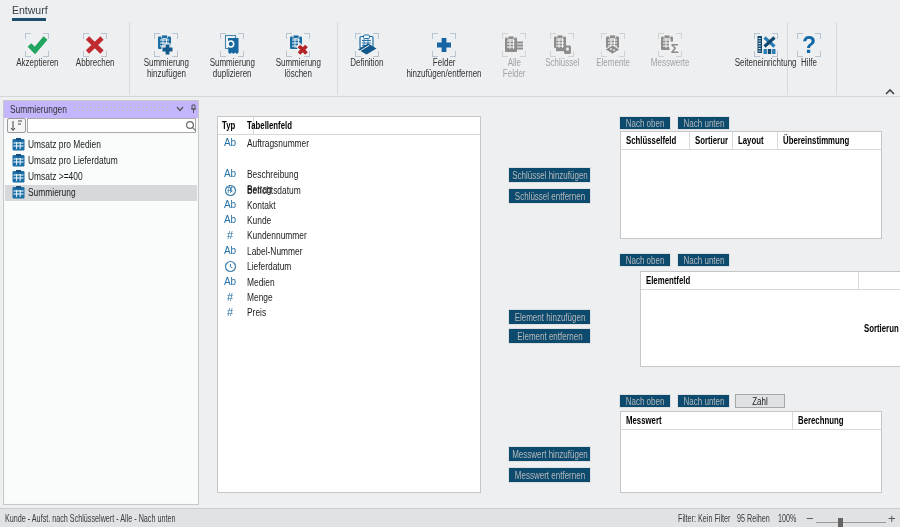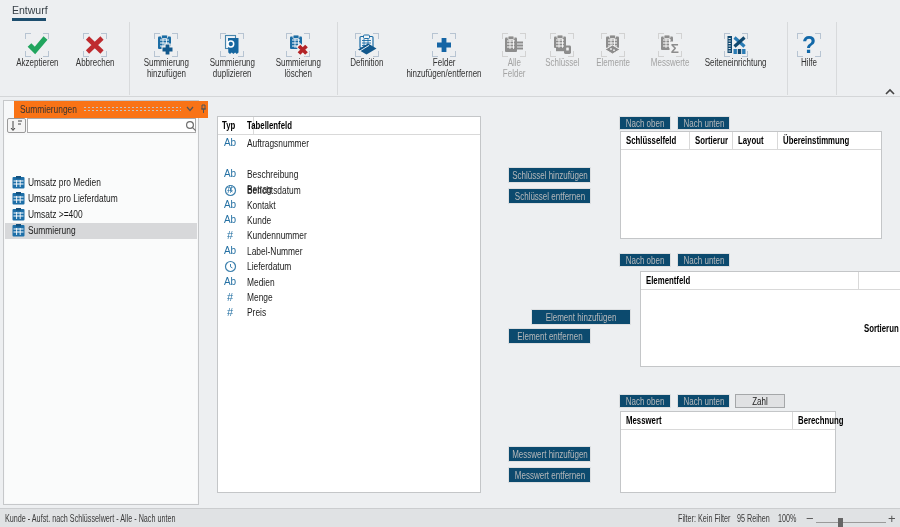--- a/index.html
+++ b/index.html
@@ -31,29 +31,29 @@
  linear-gradient(#d2d2d2,#d2d2d2) left top/1px 6px no-repeat,
  linear-gradient(#d2d2d2,#d2d2d2) right top/6px 1px no-repeat,
  linear-gradient(#d2d2d2,#d2d2d2) right top/1px 6px no-repeat,
  linear-gradient(#d2d2d2,#d2d2d2) left bottom/6px 1px no-repeat,
  linear-gradient(#d2d2d2,#d2d2d2) left bottom/1px 6px no-repeat,
  linear-gradient(#d2d2d2,#d2d2d2) right bottom/6px 1px no-repeat,
  linear-gradient(#d2d2d2,#d2d2d2) right bottom/1px 6px no-repeat;}
 .ic svg{position:absolute;left:0;top:0;}
 #chev{position:absolute;left:884px;top:87px;width:12px;height:8px;}
 #lpanel{position:absolute;left:3px;top:100px;width:196px;height:405px;background:#f7f8f9;border:1px solid #c6c8ca;box-sizing:border-box;}
-#lphead{position:absolute;left:10px;top:0;width:100%;height:17px;background:#f97316;}
+#lphead{position:absolute;left:0;top:0;width:100%;height:17px;background:#c4b5fd;}
 #lphead .t{position:absolute;left:6px;top:3px;color:#333;}
 #lpdots{position:absolute;left:69px;top:5px;width:98px;height:6px;
  background:radial-gradient(circle,#c3c3c3 0.9px,transparent 1.1px) 0 0/4px 3px;}
 #lpsearch{position:absolute;left:0;top:17px;width:100%;height:16px;}
 #sortbtn{position:absolute;left:3px;top:0;width:19px;height:15px;background:#f5f5f5;border:1px solid #9a9a9a;border-radius:2px;box-sizing:border-box;}
 #sinput{position:absolute;left:23px;top:0;width:169px;height:15px;background:#fff;border:1px solid #ababab;box-sizing:border-box;}
 #llist{position:absolute;left:1px;top:34px;width:192px;height:368px;background:#fafbfb;}
-.li{position:absolute;left:0;width:100%;height:16px;margin-top:38px;}
+.li{position:absolute;left:0;width:100%;height:16px;}
 .li.sel{background:#d7d8da;}
 .li .txt{position:absolute;left:23px;top:2px;color:#1b1b1b;}
 .li svg{position:absolute;left:7px;top:1px;}
 .tbl{position:absolute;background:#fff;border:1px solid #c4c6c8;box-sizing:border-box;}
 .th{position:absolute;top:0;height:17px;border-right:1px solid #d9d9d9;box-sizing:border-box;}
 .th span.hx{position:absolute;left:5px;top:3px;font-weight:bold;color:#000;}
 .thb{position:absolute;left:0;top:17px;width:100%;height:1px;background:#d9d9d9;}
 .mrow{position:absolute;left:0;width:100%;height:15.4px;}
 .mrow .ty{position:absolute;left:3px;top:1px;width:18px;text-align:center;color:#2470a3;}
 .mrow .fn{position:absolute;left:29px;top:2px;color:#1b1b1b;}
@@ -191,21 +191,21 @@
             <rect x="3" y="3.5" width="12" height="13.5" rx="1" fill="#8d8d8d"></rect>
             <rect x="6.0" y="2" width="6" height="3.5" rx="1" fill="#8d8d8d" stroke="#f1f1f1" stroke-width="0.8"></rect>
             <path d="M5 7 h8 M5 10 h8 M5 13 h8" stroke="#fff" stroke-width="1" fill="none"></path>
             <path d="M8 6 v9 M11.5 6 v9" stroke="#fff" stroke-width="0.8" fill="none"></path>
             <rect x="11.5" y="8.5" width="10.5" height="13" fill="#f1f1f1"></rect>
             <text x="16.8" y="20" font-size="13.5" font-weight="bold" fill="#8d8d8d" text-anchor="middle" font-family="Liberation Sans">Σ</text>
           </svg>
         </div>
         <div class="lbl"><span class="sx">Messwerte</span></div>
       </div>
-<div class="ritem" style="left:690px;width:92px;">
+<div class="ritem" style="left:720px;width:92px;">
         <div class="ic">
           <svg width="24" height="24" viewBox="0 0 24 24">
             <rect x="3.5" y="3" width="4.5" height="17" fill="#11486e"></rect>
             <path d="M4.5 5.5 h2.2 M4.5 8 h2.2 M4.5 10.5 h2.2 M4.5 13 h2.2 M4.5 15.5 h2.2 M4.5 18 h2.2" stroke="#fff" stroke-width="0.9"></path>
             <path d="M10.5 4.5 L20.5 13.5" stroke="#2a7cb5" stroke-width="3.2"></path>
             <path d="M20.5 4.5 L10.5 13.5" stroke="#11486e" stroke-width="3.2"></path>
             <rect x="9.5" y="16" width="3.4" height="5" fill="#2a7cb5"></rect>
             <rect x="13.8" y="16" width="3.4" height="5" fill="#11486e"></rect>
             <rect x="18.1" y="16" width="3.4" height="5" fill="#2a7cb5"></rect>
           </svg>
@@ -356,21 +356,21 @@
     </div>
   </div>
 
   <div id="midbtns">
 <div class="btn" style="left:508px;top:167px;width:83px;height:16px;line-height:15px;">
         <span class="sx">Schlüssel hinzufügen</span>
       </div>
 <div class="btn" style="left:508px;top:188px;width:83px;height:16px;line-height:15px;">
         <span class="sx">Schlüssel entfernen</span>
       </div>
-<div class="btn" style="left:508px;top:309px;width:100px;height:16px;line-height:15px;margin-left:23px;">
+<div class="btn" style="left:508px;top:309px;width:83px;height:16px;line-height:15px;">
         <span class="sx">Element hinzufügen</span>
       </div>
 <div class="btn" style="left:508px;top:328px;width:83px;height:16px;line-height:15px;">
         <span class="sx">Element entfernen</span>
       </div>
 <div class="btn" style="left:508px;top:446px;width:83px;height:16px;line-height:15px;">
         <span class="sx">Messwert hinzufügen</span>
       </div>
 <div class="btn" style="left:508px;top:467px;width:83px;height:16px;line-height:15px;">
         <span class="sx">Messwert entfernen</span>
@@ -416,21 +416,21 @@
       </div>
 <div class="btn" style="left:619px;top:394px;width:52px;height:14px;line-height:13px;">
         <span class="sx">Nach oben</span>
       </div>
       <div class="btn" style="left:677px;top:394px;width:53px;height:14px;line-height:13px;">
         <span class="sx">Nach unten</span>
       </div>
       <div class="btn en" style="left:735px;top:394px;width:50px;height:14px;line-height:13px;">
         <span class="sx">Zahl</span>
       </div>
-<div class="tbl" style="left:620px;top:411px;width:216px;height:82px;text-align:center;">
+<div class="tbl" style="left:620px;top:411px;width:262px;height:82px;text-align:center;">
         <div class="th" style="left:0px;width:172px;">
           <span class="hx">Messwert</span>
         </div>
         <div class="th" style="left:172px;width:88px;border-right:none;">
           <span class="hx">Berechnung</span>
         </div>
         <div class="thb"></div>
       </div>
   </div>
 

